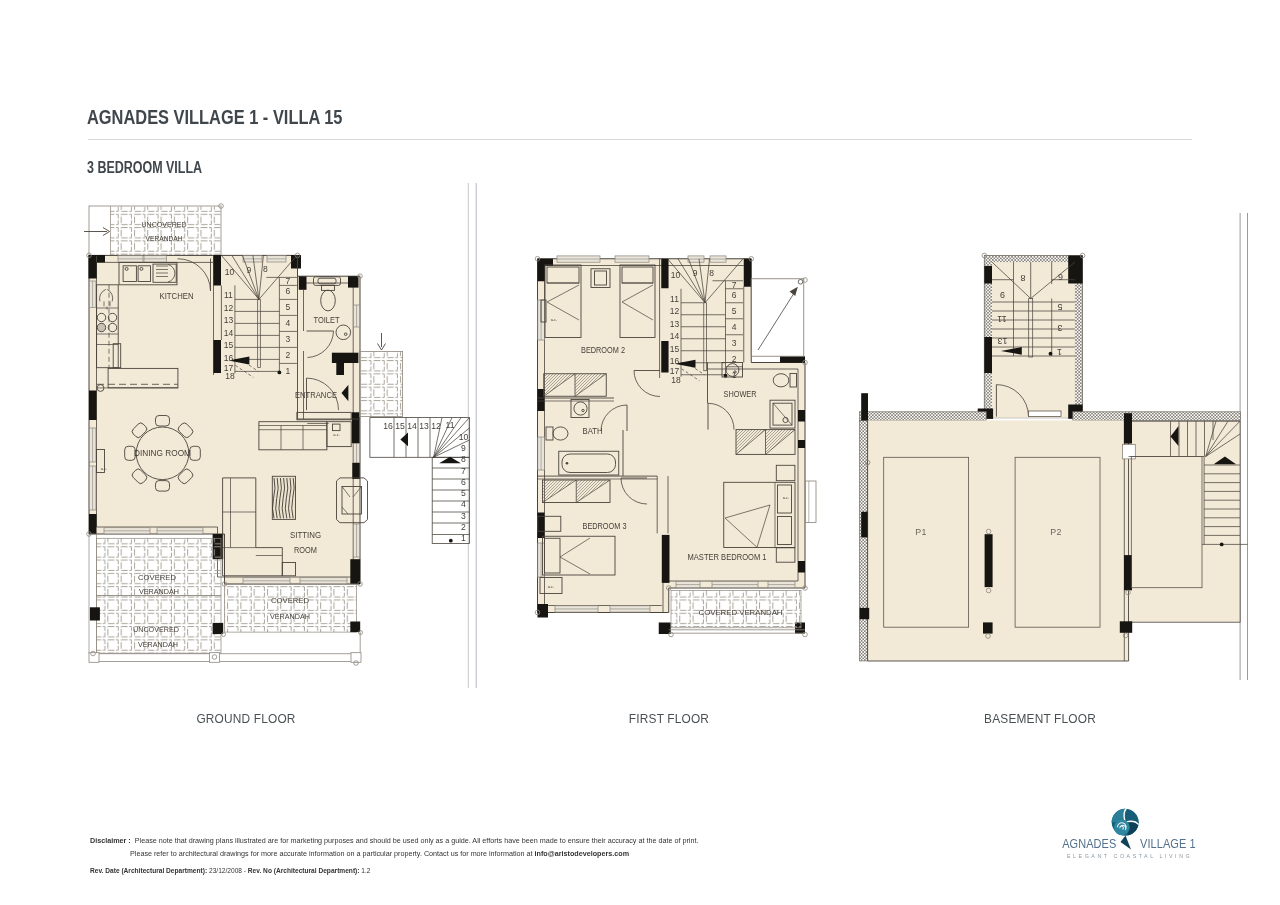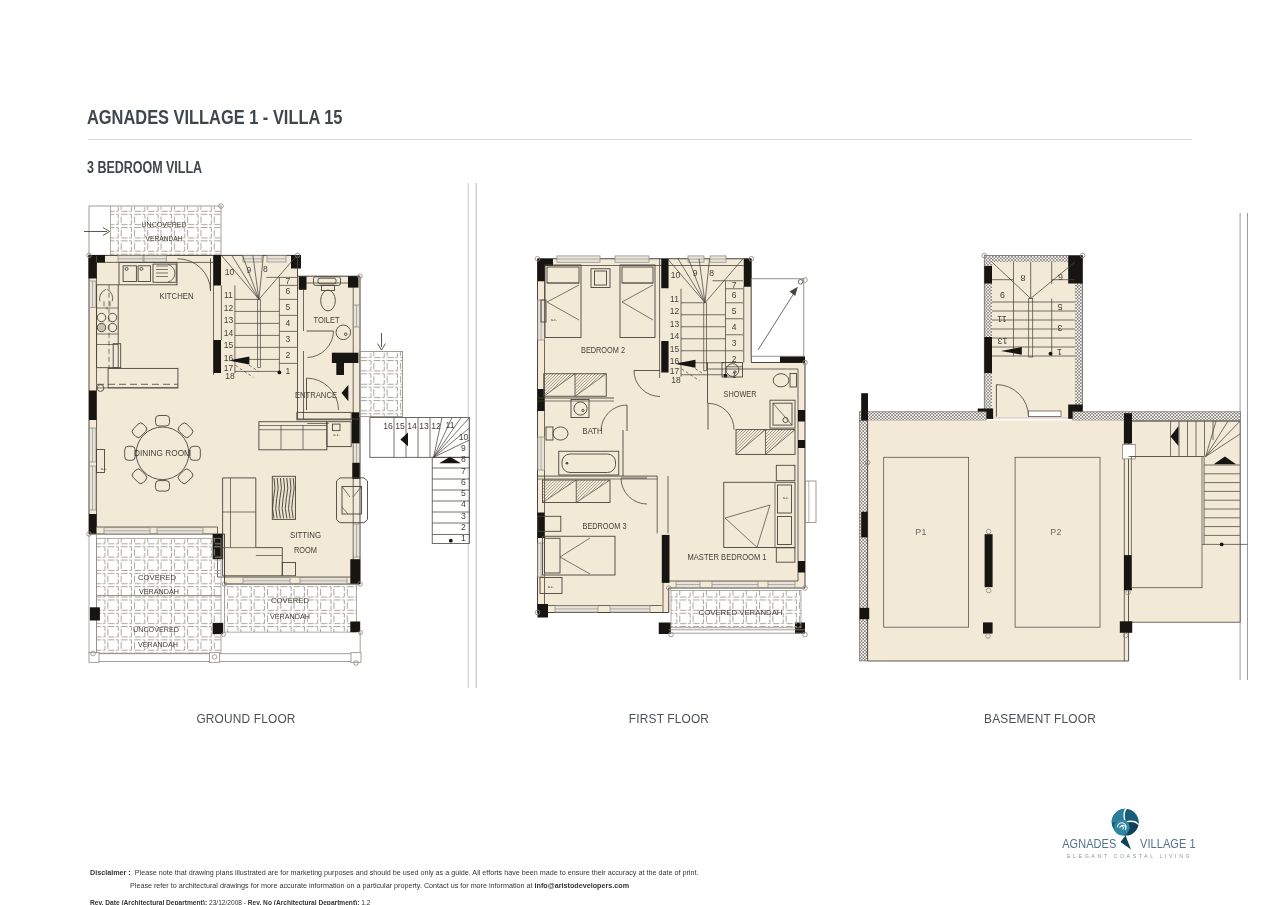--- a/index.html
+++ b/index.html
@@ -1,19 +1,19 @@
 <!DOCTYPE html>
 <html><head><meta charset="utf-8"><style>
 html,body{margin:0;padding:0;background:#ffffff;width:1280px;height:905px;overflow:hidden;}
 *{font-family:"Liberation Sans",sans-serif;}
 .abs{position:absolute;}
 .h1{font-size:20px;font-weight:bold;color:#3f464c;letter-spacing:0px;transform:scale(0.82,1);transform-origin:left top;white-space:nowrap;}
 .h2{font-size:16px;font-weight:bold;color:#3f464c;letter-spacing:0px;transform:scale(0.78,1);transform-origin:left top;white-space:nowrap;}
 .cap{font-size:13.5px;color:#495054;letter-spacing:0.2px;transform:scale(0.88,1);transform-origin:center top;}
-.fine{font-size:7.2px;color:#333;line-height:1.85;white-space:nowrap;margin-top:32px;}
+.fine{font-size:7.2px;color:#333;line-height:1.85;white-space:nowrap;}
 </style></head><body>
 
 <div class="abs h1" style="left:87px;top:106px;">AGNADES VILLAGE 1 - VILLA 15</div>
 
 <div class="abs" style="left:88px;top:139px;width:1104px;height:1px;background:#d8d8d8;"></div>
 
 <div class="abs h2" style="left:87px;top:159px;">3 BEDROOM VILLA</div>
 <svg class="abs" style="left:0;top:0;" width="1280" height="905" viewBox="0 0 1280 905">
 <defs>
 <pattern id="tiles" width="13.3" height="13.3" patternUnits="userSpaceOnUse">

